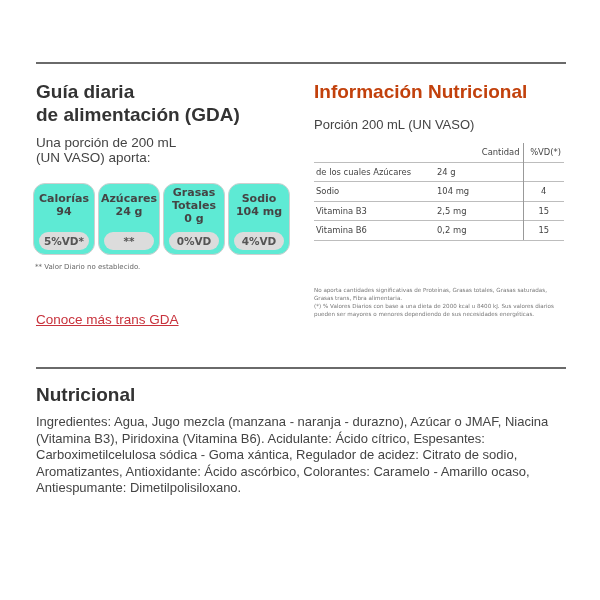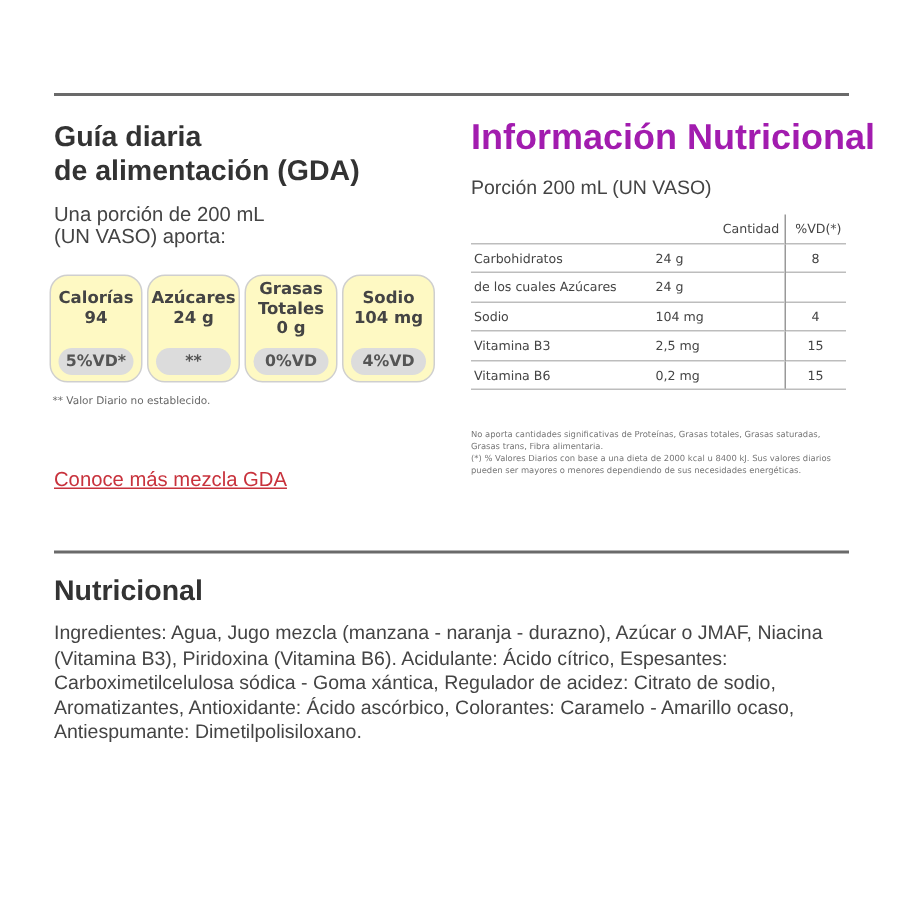--- a/index.html
+++ b/index.html
@@ -7,30 +7,30 @@
     body { position: relative; font-family: "Liberation Sans", sans-serif; color: #333333; }
 
     .divider { position: absolute; left: 36px; width: 530px; height: 2px; background: #6a6a6a; }
     .divider.top { top: 62px; }
     .divider.mid { top: 367px; }
 
     
     .gda-title { position: absolute; left: 36px; top: 80px; font-size: 19px; font-weight: bold; line-height: 23px; color: #333; }
     .gda-sub { position: absolute; left: 36px; top: 135px; font-size: 13.5px; line-height: 15px; color: #444; }
     .gda-boxes { position: absolute; left: 33px; top: 183px; display: flex; gap: 3px; }
-    .gda-box { width: 62px; height: 72px; border: 1.5px solid #cfcfcf; border-radius: 12px; position: relative; text-align: center; font-family: "DejaVu Sans", sans-serif; font-weight: bold; font-size: 11px; color: #444; background: #fef9c3; }
+    .gda-box { width: 62px; height: 72px; border: 1.5px solid #cfcfcf; border-radius: 12px; position: relative; text-align: center; font-family: "DejaVu Sans", sans-serif; font-weight: bold; font-size: 11px; color: #444; background: #5eead4; }
     .gda-box .name { display: block; margin-top: 8px; line-height: 13px; }
     .gda-box .val { display: block; line-height: 13px; }
     .gda-box .pill { position: absolute; left: 5px; right: 5px; bottom: 4px; height: 18px; border-radius: 9px; background: #dcdcdc; line-height: 18px; font-size: 10.5px; color: #555; }
     .gda-box.tall .name { margin-top: 2px; }
     .gda-notes { position: absolute; left: 35px; top: 263px; font-family: "DejaVu Sans", sans-serif; font-size: 7px; line-height: 9px; color: #666; }
     .gda-link { position: absolute; left: 36px; top: 312px; font-size: 13.5px; color: #c8323c; text-decoration: underline; cursor: pointer; }
 
     
-    .nut-title { position: absolute; left: 314px; top: 80px; font-size: 24px; font-weight: bold; line-height: 23px; color: #a21caf; }
+    .nut-title { position: absolute; left: 314px; top: 80px; font-size: 19px; font-weight: bold; line-height: 23px; color: #c2410c; }
     .nut-portion { position: absolute; left: 314px; top: 117px; font-size: 13px; color: #444; }
     .nut-table { position: absolute; left: 314px; top: 143px; width: 250px; border-collapse: collapse; font-family: "DejaVu Sans", sans-serif; font-size: 8.4px; color: #444; }
     .nut-table th { font-weight: normal; height: 19px; text-align: right; padding: 0 3px; }
     .nut-table td { height: 19.5px; padding: 0 3px; border-top: 1.5px solid #bdbdbd; }
     .nut-table tr:last-child td { border-bottom: 1.5px solid #bdbdbd; }
     .nut-table .c-name { width: 120px; text-align: left; padding-left: 2px; }
     .nut-table .c-qty { width: 89px; border-right: 1px solid #999; }
     .nut-table .c-vd { width: 41px; text-align: center; }
     .nut-table th.c-qty { border-right: 1px solid #999; }
     .nut-table th.c-vd { text-align: right; padding-left: 3px; }
@@ -76,41 +76,36 @@
       <span class="name">Sodio</span>
       <span class="val">104 mg</span>
       <span class="pill">4%VD</span>
     </div>
   </div>
 
   <div class="gda-notes">
     <div>** Valor Diario no establecido.</div>
   </div>
 
-  <a class="gda-link">Conoce más mezcla GDA</a>
+  <a class="gda-link">Conoce más trans GDA</a>
 </section>
 
 <section>
   <h2 class="nut-title">Información Nutricional</h2>
   <p class="nut-portion">Porción 200 mL (UN VASO)</p>
 
   <table class="nut-table">
     <thead>
       <tr>
         <th class="c-name"></th>
         <th class="c-qty">Cantidad</th>
         <th class="c-vd">%VD(*)</th>
       </tr>
     </thead>
     <tbody>
-      <tr>
-        <td class="c-name">Carbohidratos</td>
-        <td class="c-qty">24 g</td>
-        <td class="c-vd">8</td>
-      </tr>
       <tr>
         <td class="c-name">de los cuales Azúcares</td>
         <td class="c-qty">24 g</td>
         <td class="c-vd"></td>
       </tr>
       <tr>
         <td class="c-name">Sodio</td>
         <td class="c-qty">104 mg</td>
         <td class="c-vd">4</td>
       </tr>

